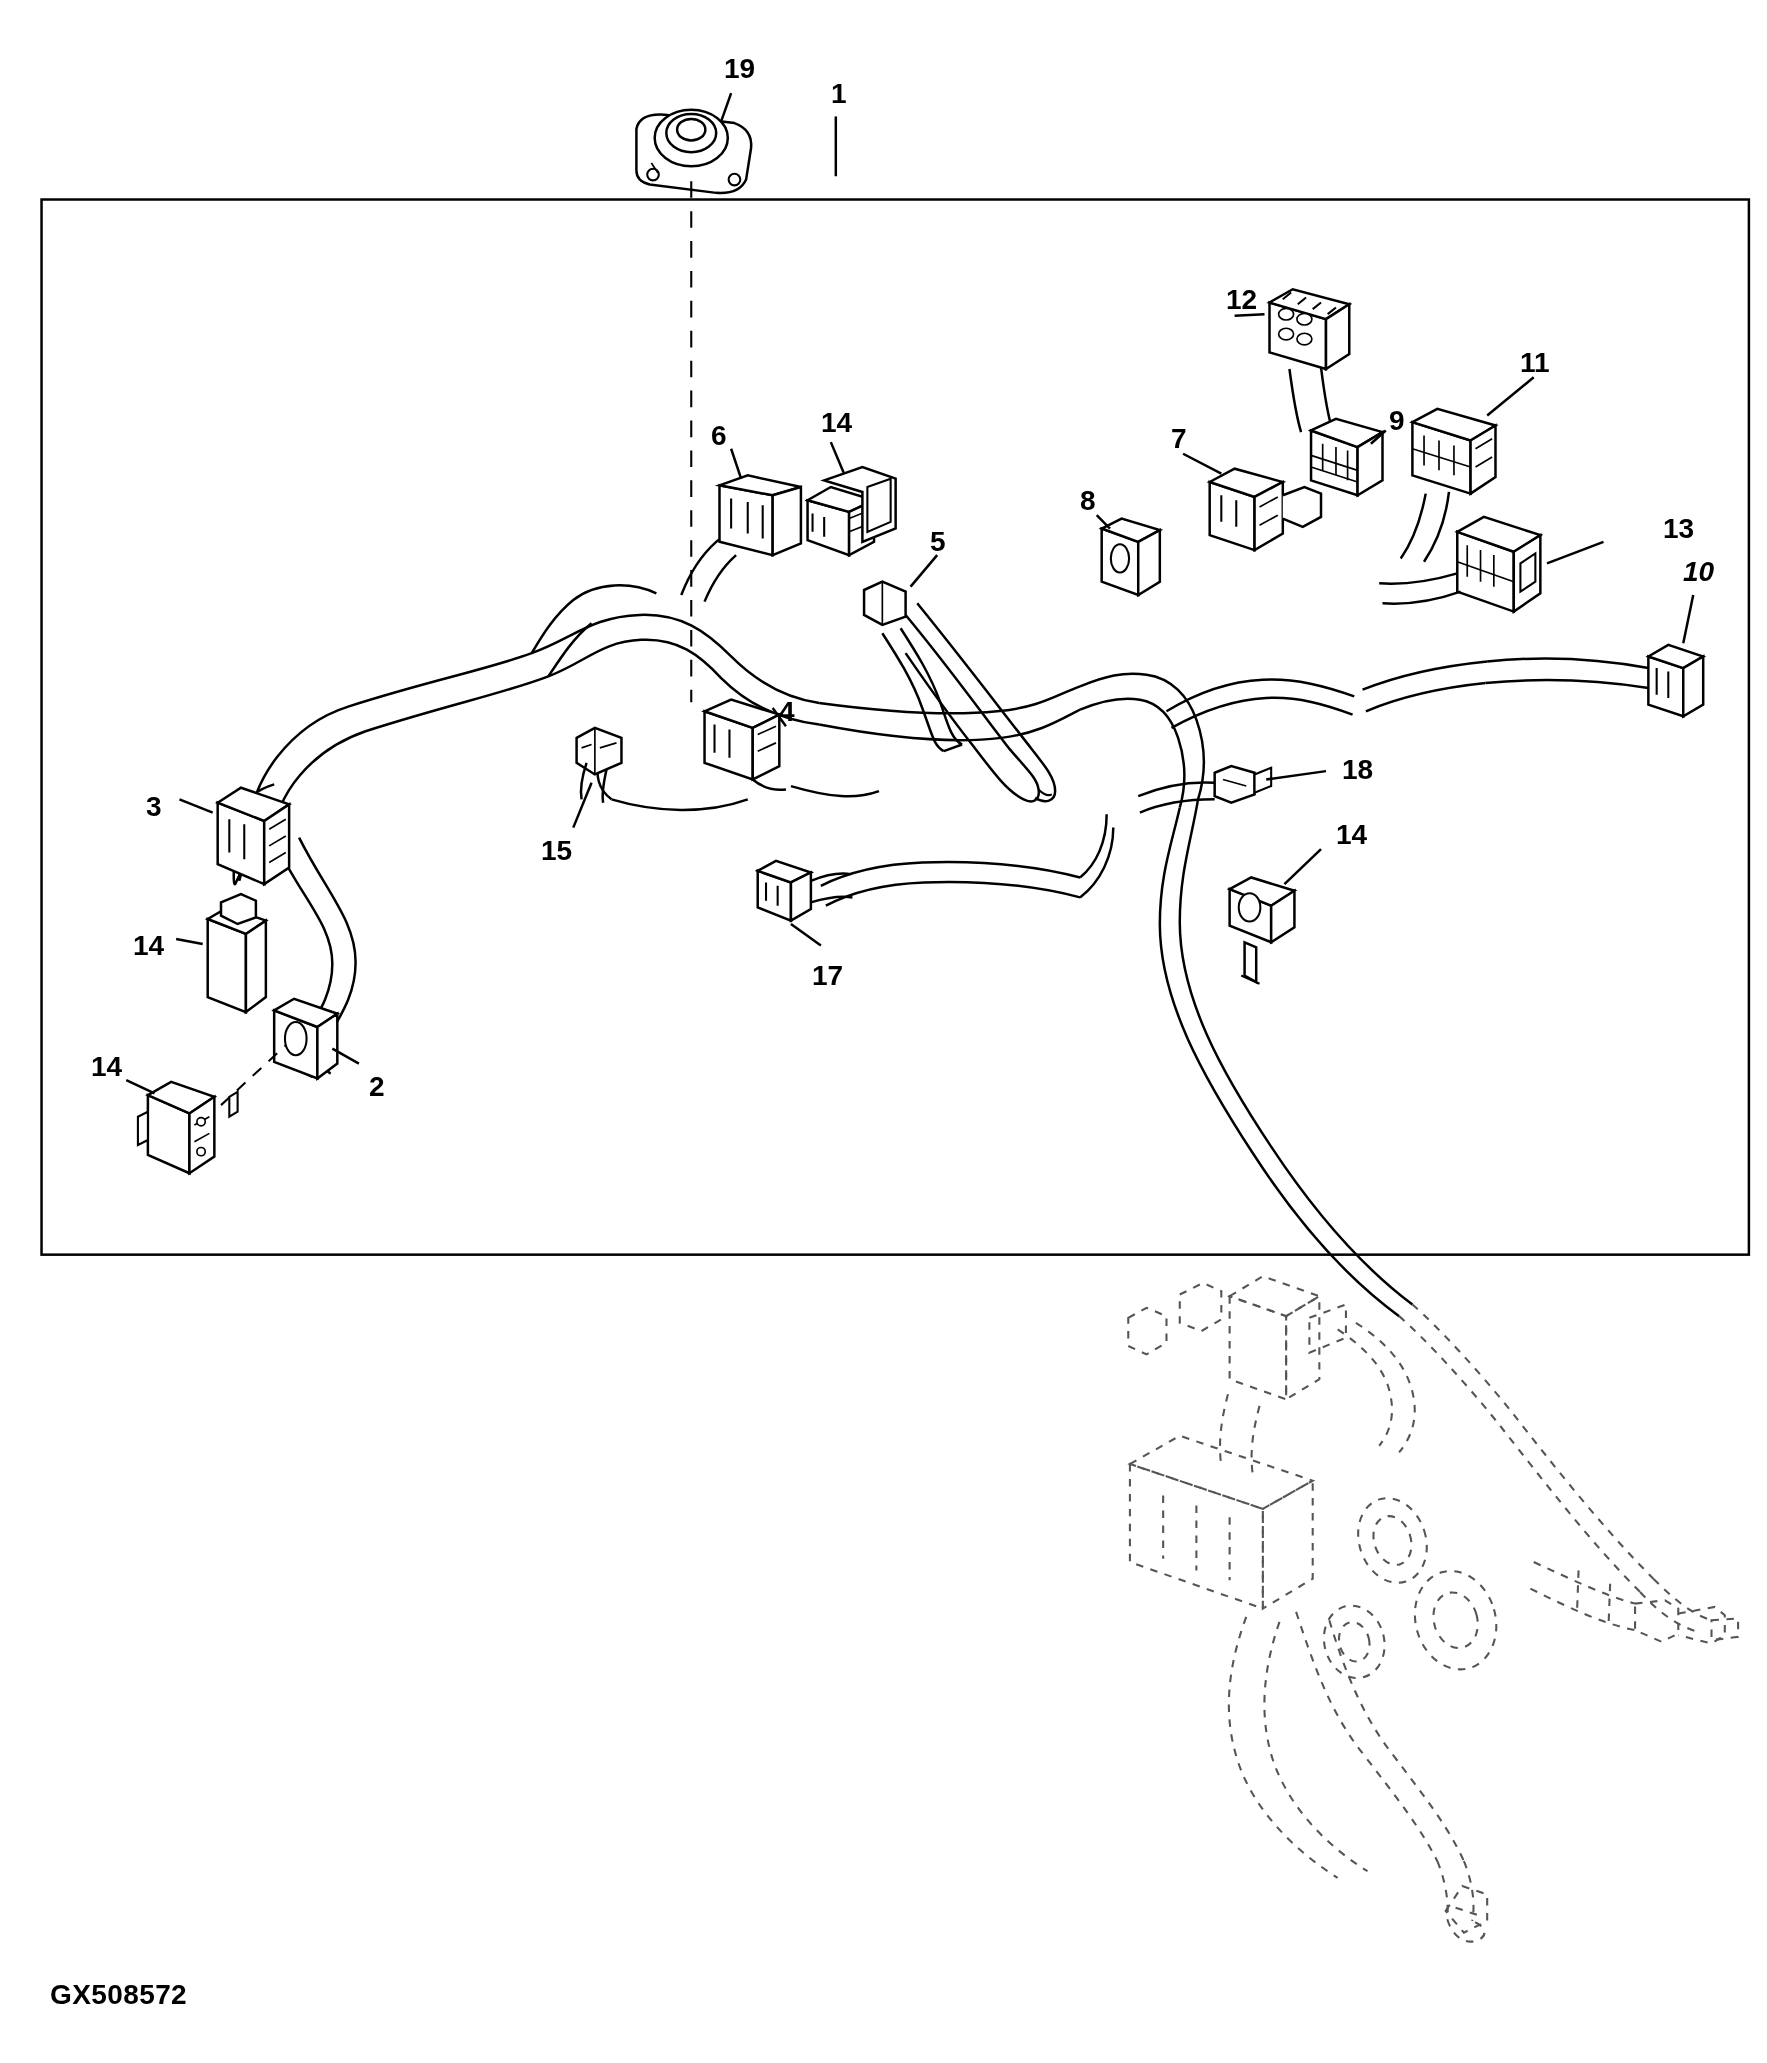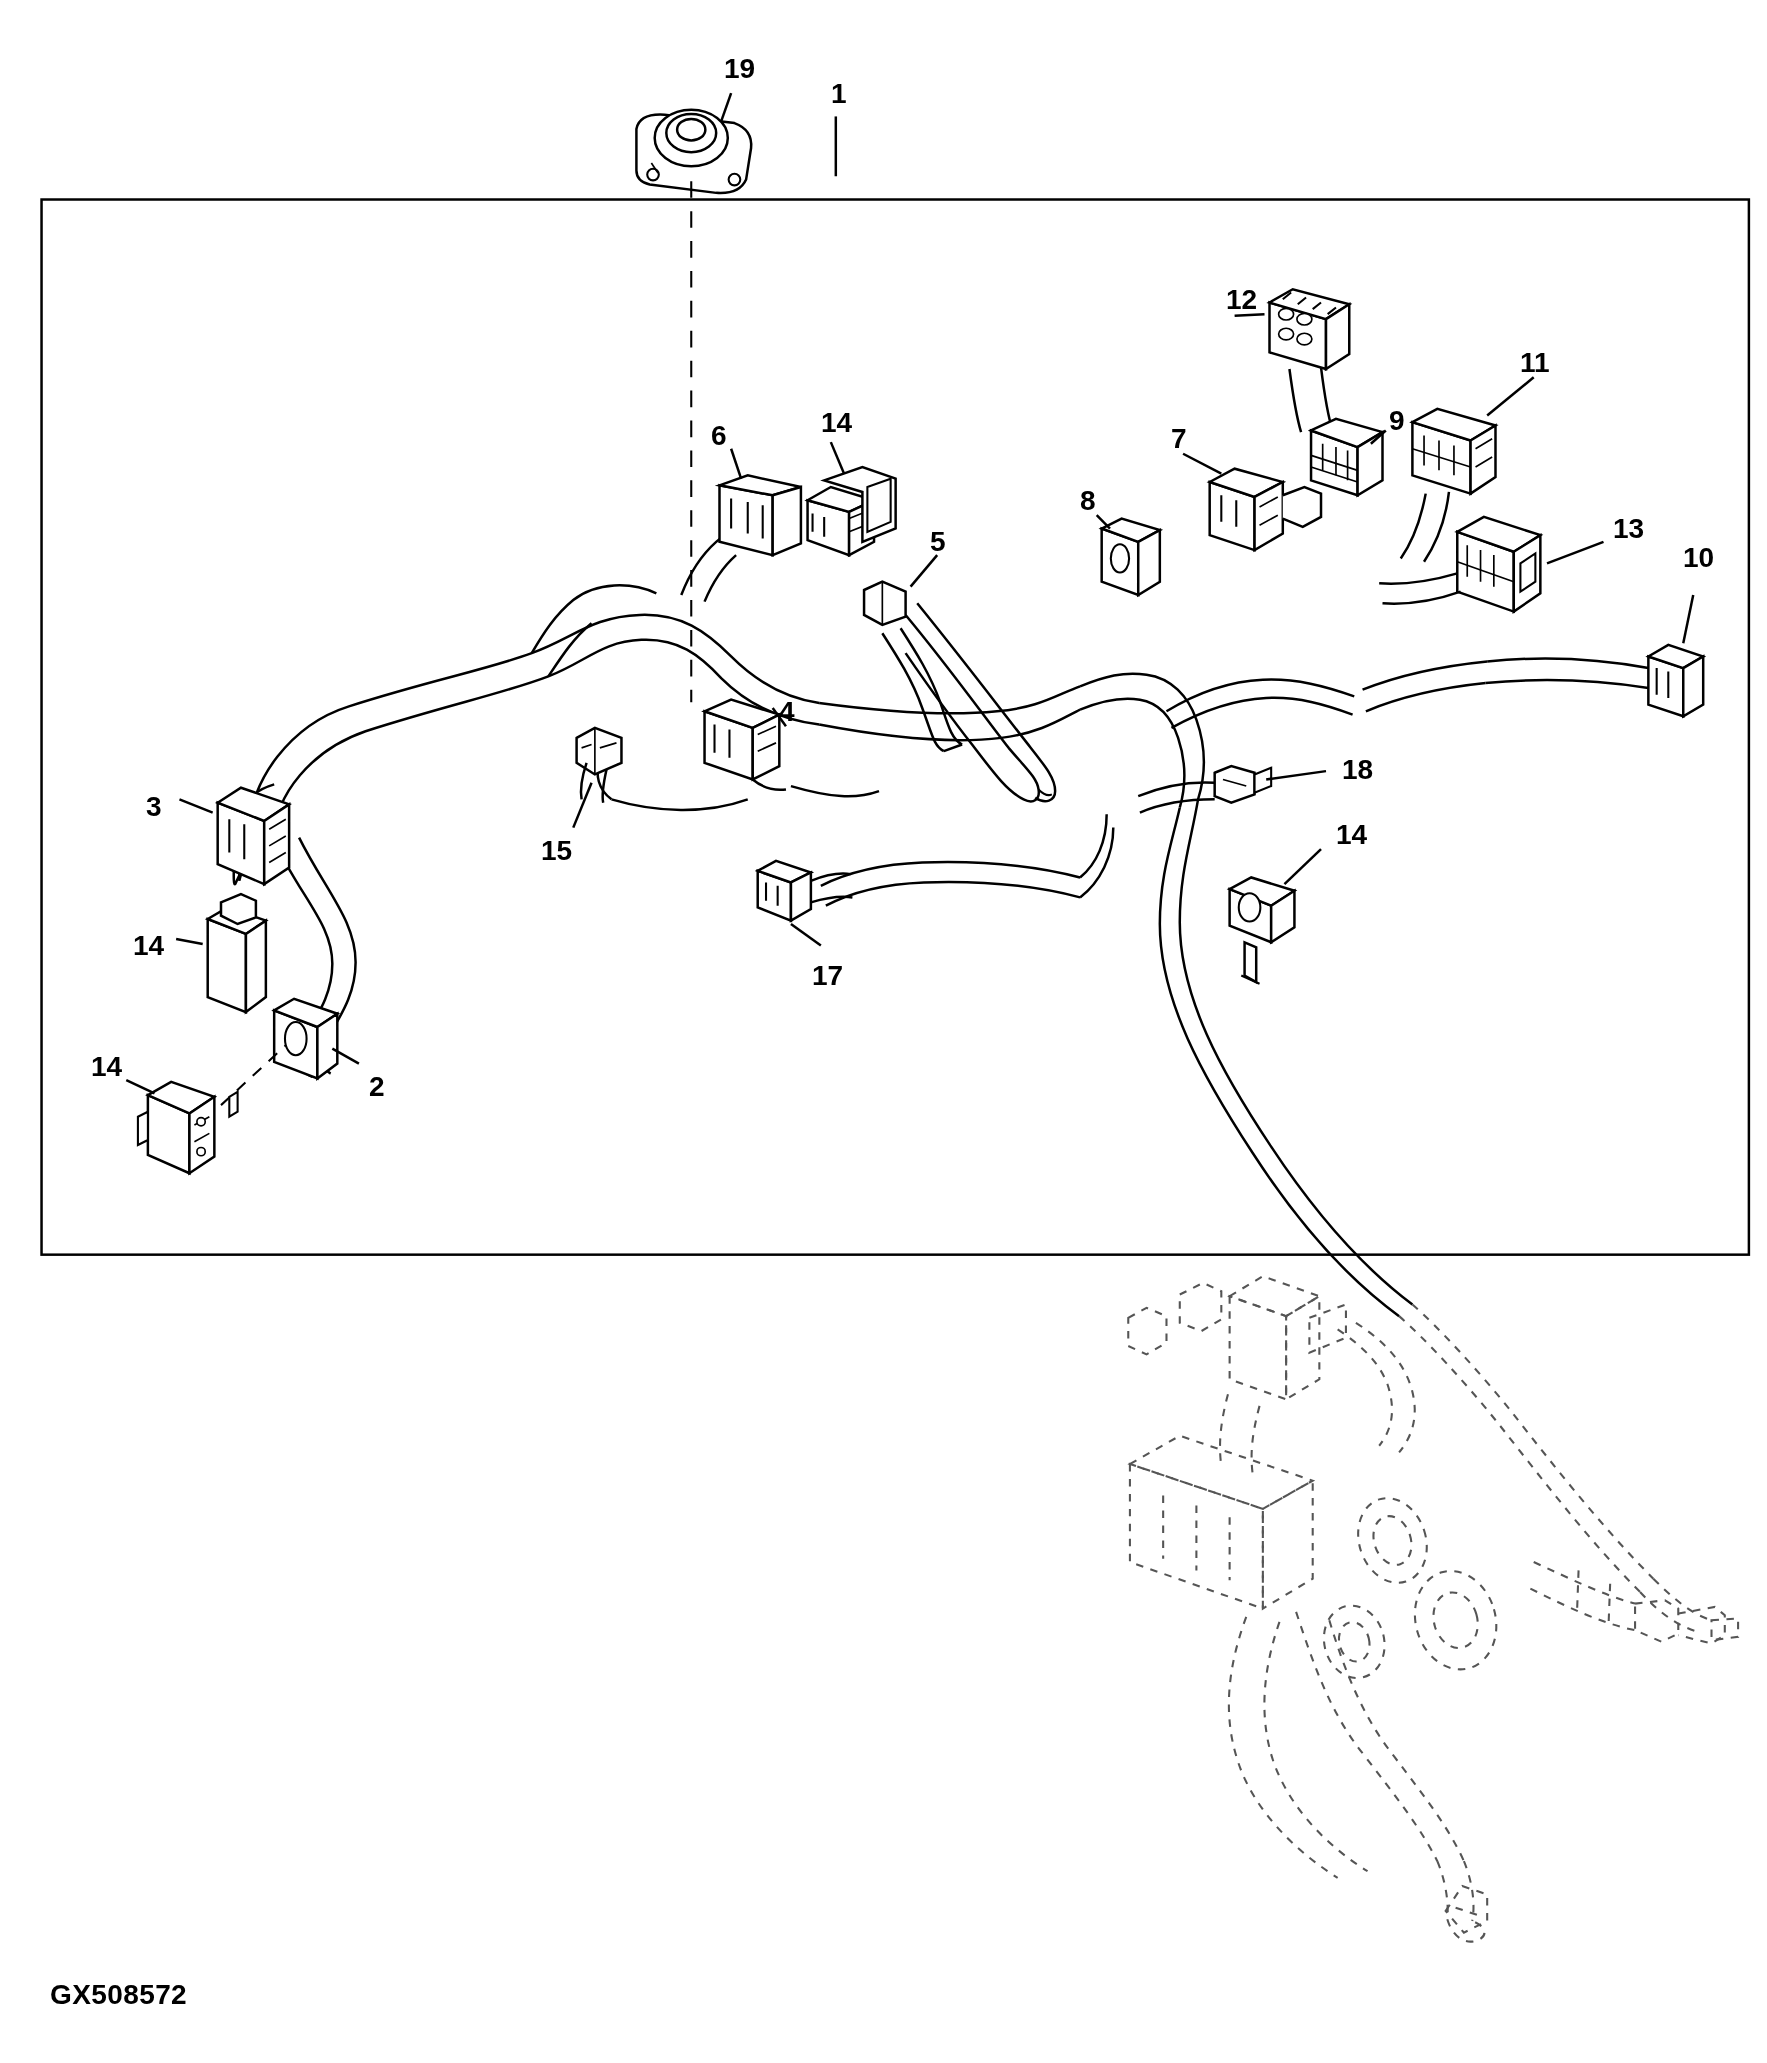--- a/index.html
+++ b/index.html
@@ -393,22 +393,22 @@
   <div class="callout" style="left:724px;  top:55px;">19</div>
   <div class="callout" style="left:831px; top:80px;">1</div>
   <div class="callout" style="left:1186px; top:286px;margin-left:40px;">12</div>
   <div class="callout" style="left:1520px; top:349px;">11</div>
   <div class="callout" style="left:1389px; top:407px;">9</div>
   <div class="callout" style="left:1171px; top:425px;">7</div>
   <div class="callout" style="left:1080px; top:487px;">8</div>
   <div class="callout" style="left:711px;  top:422px;">6</div>
   <div class="callout" style="left:821px;  top:409px;">14</div>
   <div class="callout" style="left:930px; top:528px;">5</div>
-  <div class="callout" style="left:1613px; top:515px;">13</div>
-  <div class="callout" style="left:1683px; top:544px;">10</div>
+  <div class="callout" style="left:1663px; top:515px;">13</div>
+  <div class="callout" style="left:1683px; top:558px;font-style:italic;">10</div>
   <div class="callout" style="left:779px;  top:698px;">4</div>
   <div class="callout" style="left:146px;  top:793px;">3</div>
   <div class="callout" style="left:541px;  top:837px;">15</div>
   <div class="callout" style="left:1342px; top:756px;">18</div>
   <div class="callout" style="left:1336px; top:821px;">14</div>
   <div class="callout" style="left:133px;  top:932px;">14</div>
   <div class="callout" style="left:812px;  top:962px;">17</div>
   <div class="callout" style="left:91px;  top:1053px;">14</div>
   <div class="callout" style="left:369px;  top:1073px;">2</div>
 

